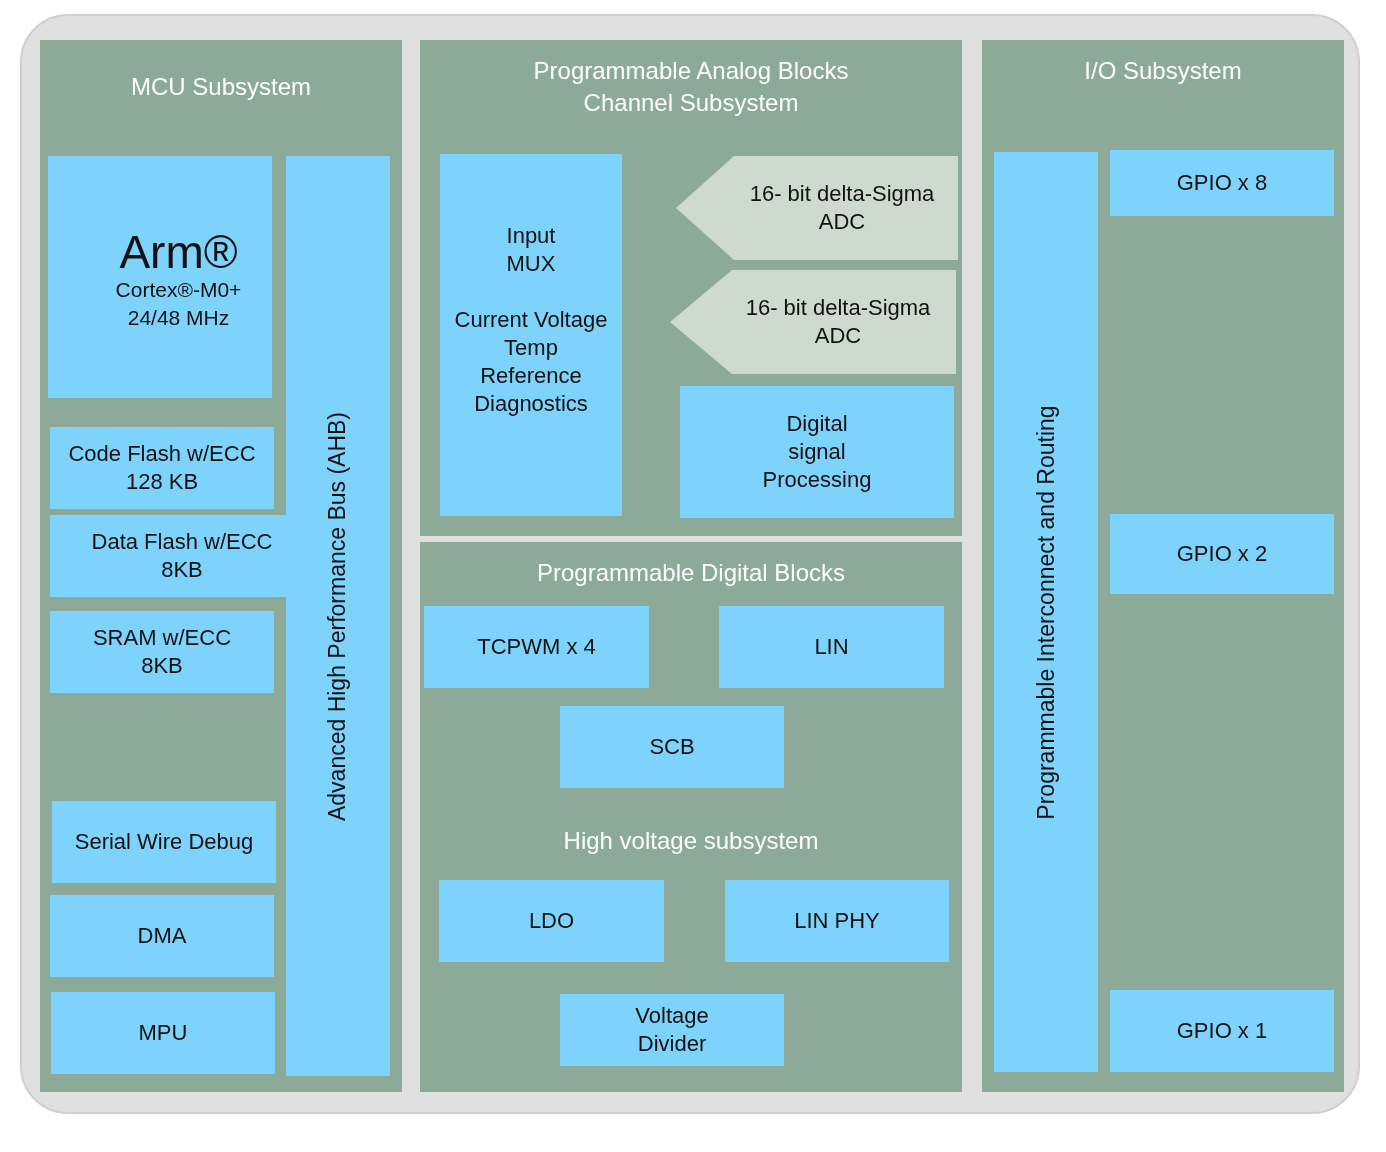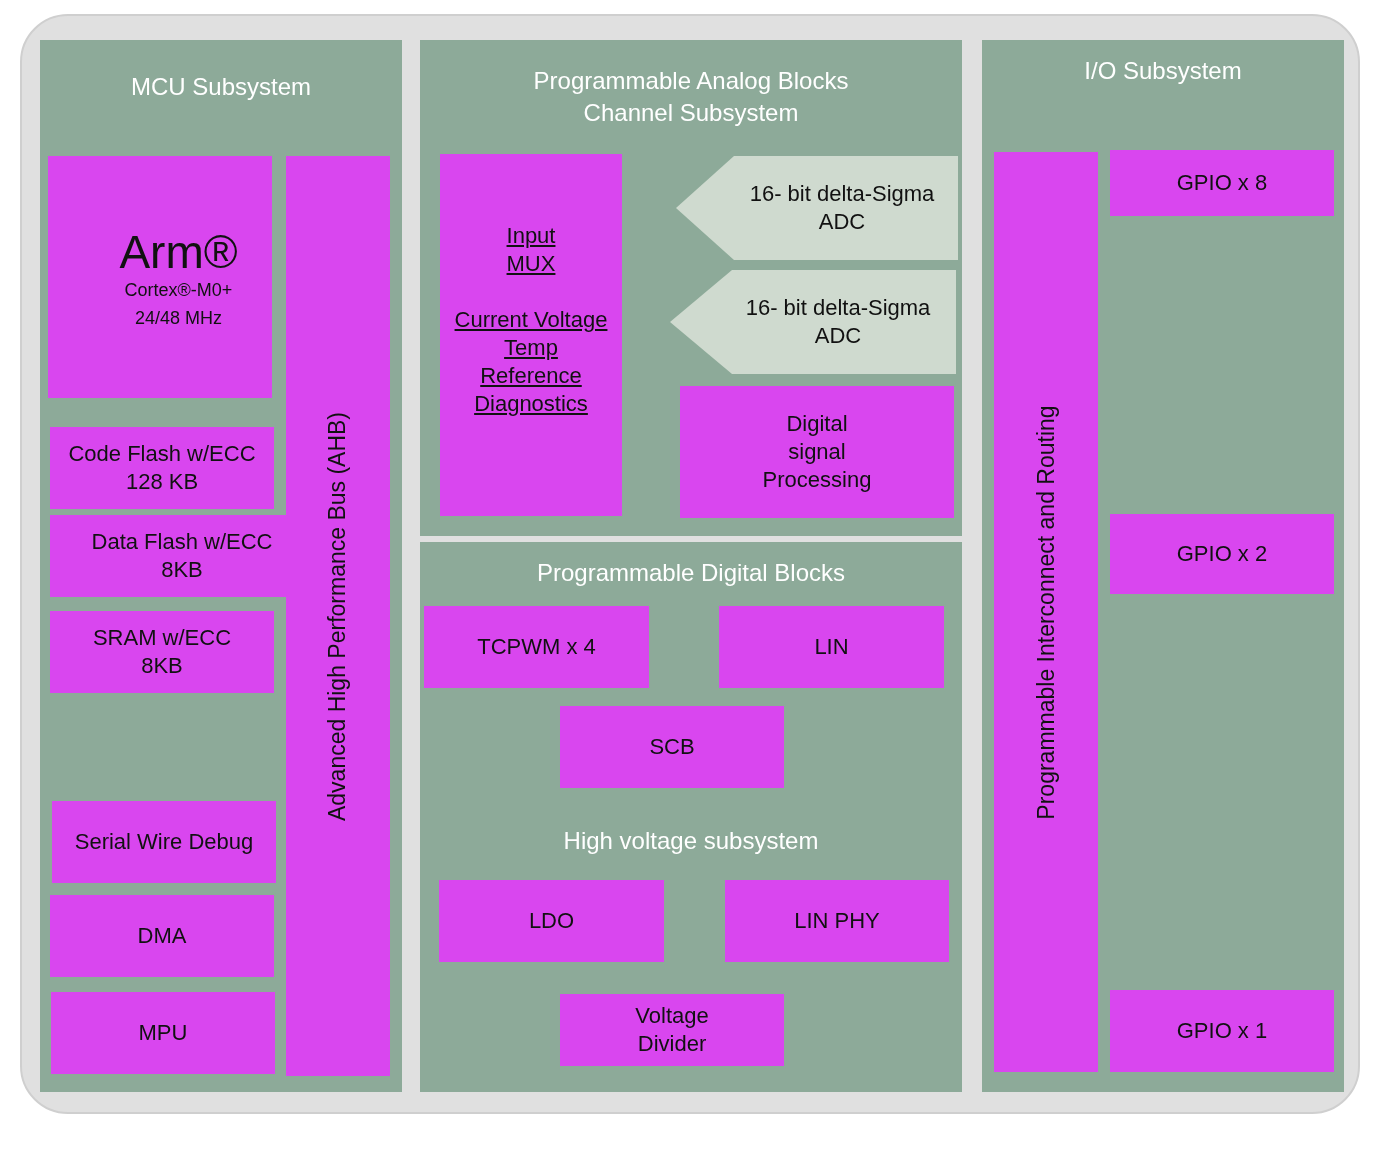--- a/index.html
+++ b/index.html
@@ -3,25 +3,25 @@
 <meta charset="utf-8">
 <style>
   html, body { margin: 0; padding: 0; background: #ffffff; }
   body { width: 1386px; height: 1152px; position: relative; overflow: hidden;
          font-family: "Liberation Sans", sans-serif; }
   .outer { position: absolute; left: 20px; top: 14px; width: 1340px; height: 1100px;
            background: #e0e0e0; border: 2px solid #cfcfcf; border-radius: 48px; box-sizing: border-box; }
   .panel { position: absolute; background: #8daa99; }
   .ptitle { position: absolute; left: 0; right: 0; text-align: center; color: #ffffff;
             font-size: 24px; line-height: 32px; white-space: pre-line; }
-  .blk { position: absolute; background: #d946ef; color: #111111; display: flex;
+  .blk { position: absolute; background: #7dd3fc; color: #111111; display: flex;
          align-items: center; justify-content: center; text-align: center;
          font-size: 22px; line-height: 28px; white-space: pre-line; }
   .arm-main { font-size: 46px; line-height: 48px; }
-  .arm-sub { font-size: 18px; line-height: 28px; }
+  .arm-sub { font-size: 21px; line-height: 28px; }
   .vert { position: absolute; display: flex; align-items: center; justify-content: center;
           font-size: 23px; white-space: nowrap; color: #111111; }
   .vert span { display: inline-block; transform: rotate(-90deg); }
   .adc { position: absolute; }
   .adc svg { position: absolute; left: 0; top: 0; }
   .adc .lbl { position: absolute; left: 0; right: 0; top: 0; bottom: 0; display: flex;
               align-items: center; justify-content: center; padding-left: 50px;
               text-align: center; font-size: 22px; line-height: 28px; white-space: pre-line; color: #111; }
 </style>
 </head>
@@ -45,24 +45,24 @@
 8KB</div>
 <div class="blk" style="left:52px; top:801px; width:224px; height:82px;">Serial Wire Debug</div>
 <div class="blk" style="left:50px; top:895px; width:224px; height:82px;">DMA</div>
 <div class="blk" style="left:51px; top:992px; width:224px; height:82px;">MPU</div>
 <div class="blk" style="left:286px; top:156px; width:104px; height:920px;"></div>
 <div class="vert" style="left:286px; top:156px; width:104px; height:920px;">
   <span>Advanced High Performance Bus (AHB)</span>
 </div>
 
 <div class="panel" style="left:420px; top:40px; width:542px; height:496px;">
-  <div class="ptitle" style="top:25px;">Programmable Analog Blocks
+  <div class="ptitle" style="top:15px;">Programmable Analog Blocks
 Channel Subsystem</div>
 </div>
-<div class="blk" style="left:440px; top:154px; width:182px; height:362px; padding-bottom:30px; box-sizing:border-box;text-decoration:underline;">Input
+<div class="blk" style="left:440px; top:154px; width:182px; height:362px; padding-bottom:30px; box-sizing:border-box;">Input
 MUX
 
 Current Voltage
 Temp
 Reference
 Diagnostics</div>
 <div class="adc" style="left:676px; top:156px; width:282px; height:104px;">
   <svg width="282" height="104">
     <polygon points="58,0 282,0 282,104 58,104 0,52" fill="#cfdacf"></polygon>
   </svg>

